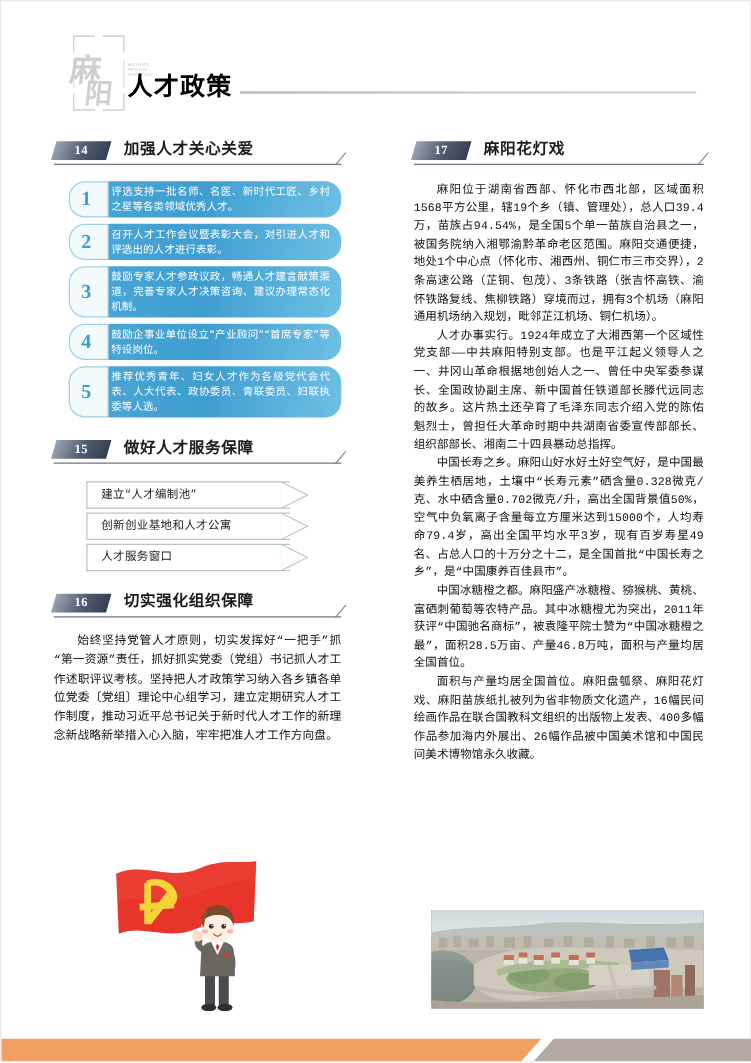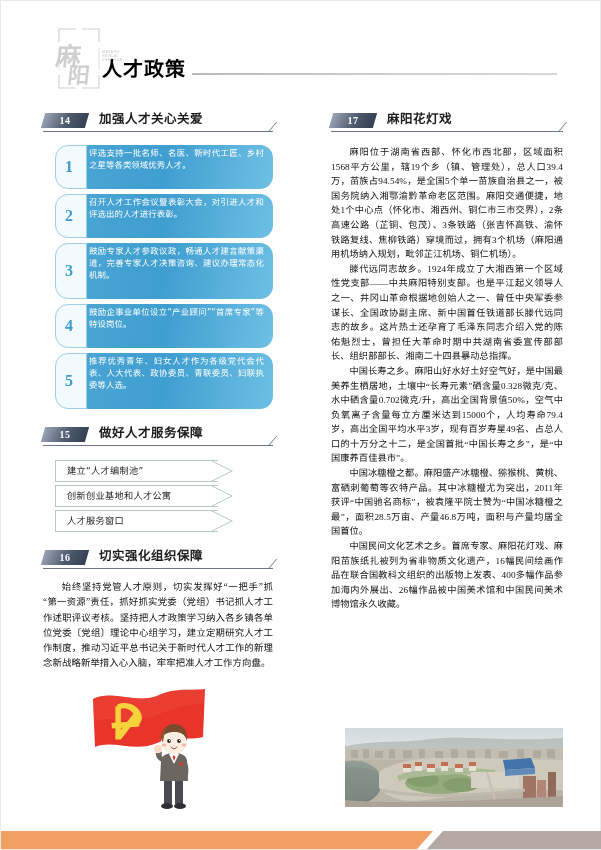--- a/index.html
+++ b/index.html
@@ -112,31 +112,31 @@
     transform:translateY(-50%);
     font-style:normal;
     text-align:center;
     font-family:"Liberation Serif",serif;
     font-size:16px;font-weight:700;color:#3f9ccb;
   }
   .bub-b{
     margin-left:21px;
     background:linear-gradient(100deg,#4aa6d4 0%,#3f9ed0 45%,#6ec0e4 100%);
     border-radius:13px;
-    padding:3px 9px 18px 13px;
+    padding:3px 9px 3px 13px;
     color:#ffffff;
     font-family:"DejaVu Sans","Liberation Sans",sans-serif;
     font-size:8.4px;line-height:11.6px;
     letter-spacing:.1px;
     text-align:justify;
     box-sizing:border-box;
   }
 
   
-  .arrow-list{margin:2px 0 0 12px;}
+  .arrow-list{margin:2px 0 0 26px;}
   .arrow-item{
     position:relative;
     height:22px;margin-bottom:3px;
     width:197px;
   }
   .arrow-item .ab{
     position:absolute;left:0;top:0;
     width:163px;height:22px;
     border:1px solid #b9c8be;
     border-right:none;
@@ -157,21 +157,21 @@
   }
   .arrow-item .atxt{
     position:absolute;left:12px;top:0;height:22px;line-height:22px;
     font-family:"DejaVu Sans","Liberation Sans",sans-serif;
     font-size:9.2px;color:#1d1d1d;letter-spacing:.3px;
     white-space:nowrap;z-index:3;
   }
 
   
   .para{
-    font-family:Liberation Serif, serif;
+    font-family:Liberation Mono, monospace;
     font-size:9.4px;line-height:15.2px;
     color:#111;
     text-align:justify;
     text-indent:2em;
     margin:0 0 0 0;
     letter-spacing:.1px;
   }
   .para.tight{margin-top:2px;}
   .col-right .para{font-size:9.2px;line-height:14.6px;}
 
@@ -314,24 +314,24 @@
     <div class="sec-head">
       <div class="sec-num">
         <span>17</span>
       </div>
       <div class="sec-title">麻阳花灯戏</div>
       <div class="sec-line"></div>
       <div class="sec-tick"></div>
     </div>
 
     <p class="para" style="margin-top:10px">麻阳位于湖南省西部、怀化市西北部，区域面积1568平方公里，辖19个乡（镇、管理处），总人口39.4万，苗族占94.54%，是全国5个单一苗族自治县之一，被国务院纳入湘鄂渝黔革命老区范围。麻阳交通便捷，地处1个中心点（怀化市、湘西州、铜仁市三市交界），2条高速公路（芷铜、包茂）、3条铁路（张吉怀高铁、渝怀铁路复线、焦柳铁路）穿境而过，拥有3个机场（麻阳通用机场纳入规划，毗邻芷江机场、铜仁机场）。</p>
-    <p class="para">滕代远同志故乡。1924年成立了大湘西第一个区域性党支部——中共麻阳特别支部。也是平江起义领导人之一、井冈山革命根据地创始人之一、曾任中央军委参谋长、全国政协副主席、新中国首任铁道部长滕代远同志的故乡。这片热土还孕育了毛泽东同志介绍入党的陈佑魁烈士，曾担任大革命时期中共湖南省委宣传部部长、组织部部长、湘南二十四县暴动总指挥。</p>
+    <p class="para">人才办事实行。1924年成立了大湘西第一个区域性党支部——中共麻阳特别支部。也是平江起义领导人之一、井冈山革命根据地创始人之一、曾任中央军委参谋长、全国政协副主席、新中国首任铁道部长滕代远同志的故乡。这片热土还孕育了毛泽东同志介绍入党的陈佑魁烈士，曾担任大革命时期中共湖南省委宣传部部长、组织部部长、湘南二十四县暴动总指挥。</p>
     <p class="para">中国长寿之乡。麻阳山好水好土好空气好，是中国最美养生栖居地，土壤中“长寿元素”硒含量0.328微克/克、水中硒含量0.702微克/升，高出全国背景值50%，空气中负氧离子含量每立方厘米达到15000个，人均寿命79.4岁，高出全国平均水平3岁，现有百岁寿星49名、占总人口的十万分之十二，是全国首批“中国长寿之乡”，是“中国康养百佳县市”。</p>
     <p class="para">中国冰糖橙之都。麻阳盛产冰糖橙、猕猴桃、黄桃、富硒刺葡萄等农特产品。其中冰糖橙尤为突出，2011年获评“中国驰名商标”，被袁隆平院士赞为“中国冰糖橙之最”，面积28.5万亩、产量46.8万吨，面积与产量均居全国首位。</p>
-    <p class="para">中国民间文化艺术之乡。首席专家、麻阳花灯戏、麻阳苗族纸扎被列为省非物质文化遗产，16幅民间绘画作品在联合国教科文组织的出版物上发表、400多幅作品参加海内外展出、26幅作品被中国美术馆和中国民间美术博物馆永久收藏。</p>
+    <p class="para">面积与产量均居全国首位。麻阳盘瓠祭、麻阳花灯戏、麻阳苗族纸扎被列为省非物质文化遗产，16幅民间绘画作品在联合国教科文组织的出版物上发表、400多幅作品参加海内外展出、26幅作品被中国美术馆和中国民间美术博物馆永久收藏。</p>
   </div>
 
   <div class="illus">
     <svg class="flag" viewBox="0 0 117 78">
       <path d="M2 14 C22 4, 46 20, 68 10 C86 2, 100 6, 114 4
                L112 52 C98 56, 84 50, 66 58 C44 68, 22 54, 4 62 Z" fill="#e8342a"></path>
       <path d="M2 14 C22 4, 46 20, 68 10 C86 2, 100 6, 114 4
                L113 18 C98 20, 84 22, 66 30 C44 40, 22 30, 3 36 Z" fill="#ef4b3c" opacity=".45"></path>
       <g fill="#f5d33a" transform="translate(17,14) scale(0.92)">
         <path d="M10 6 C20 2, 32 6, 36 16 C39 24, 33 31, 25 30 C30 26, 31 19, 26 14 C21 9, 14 9, 10 13 Z"></path>

